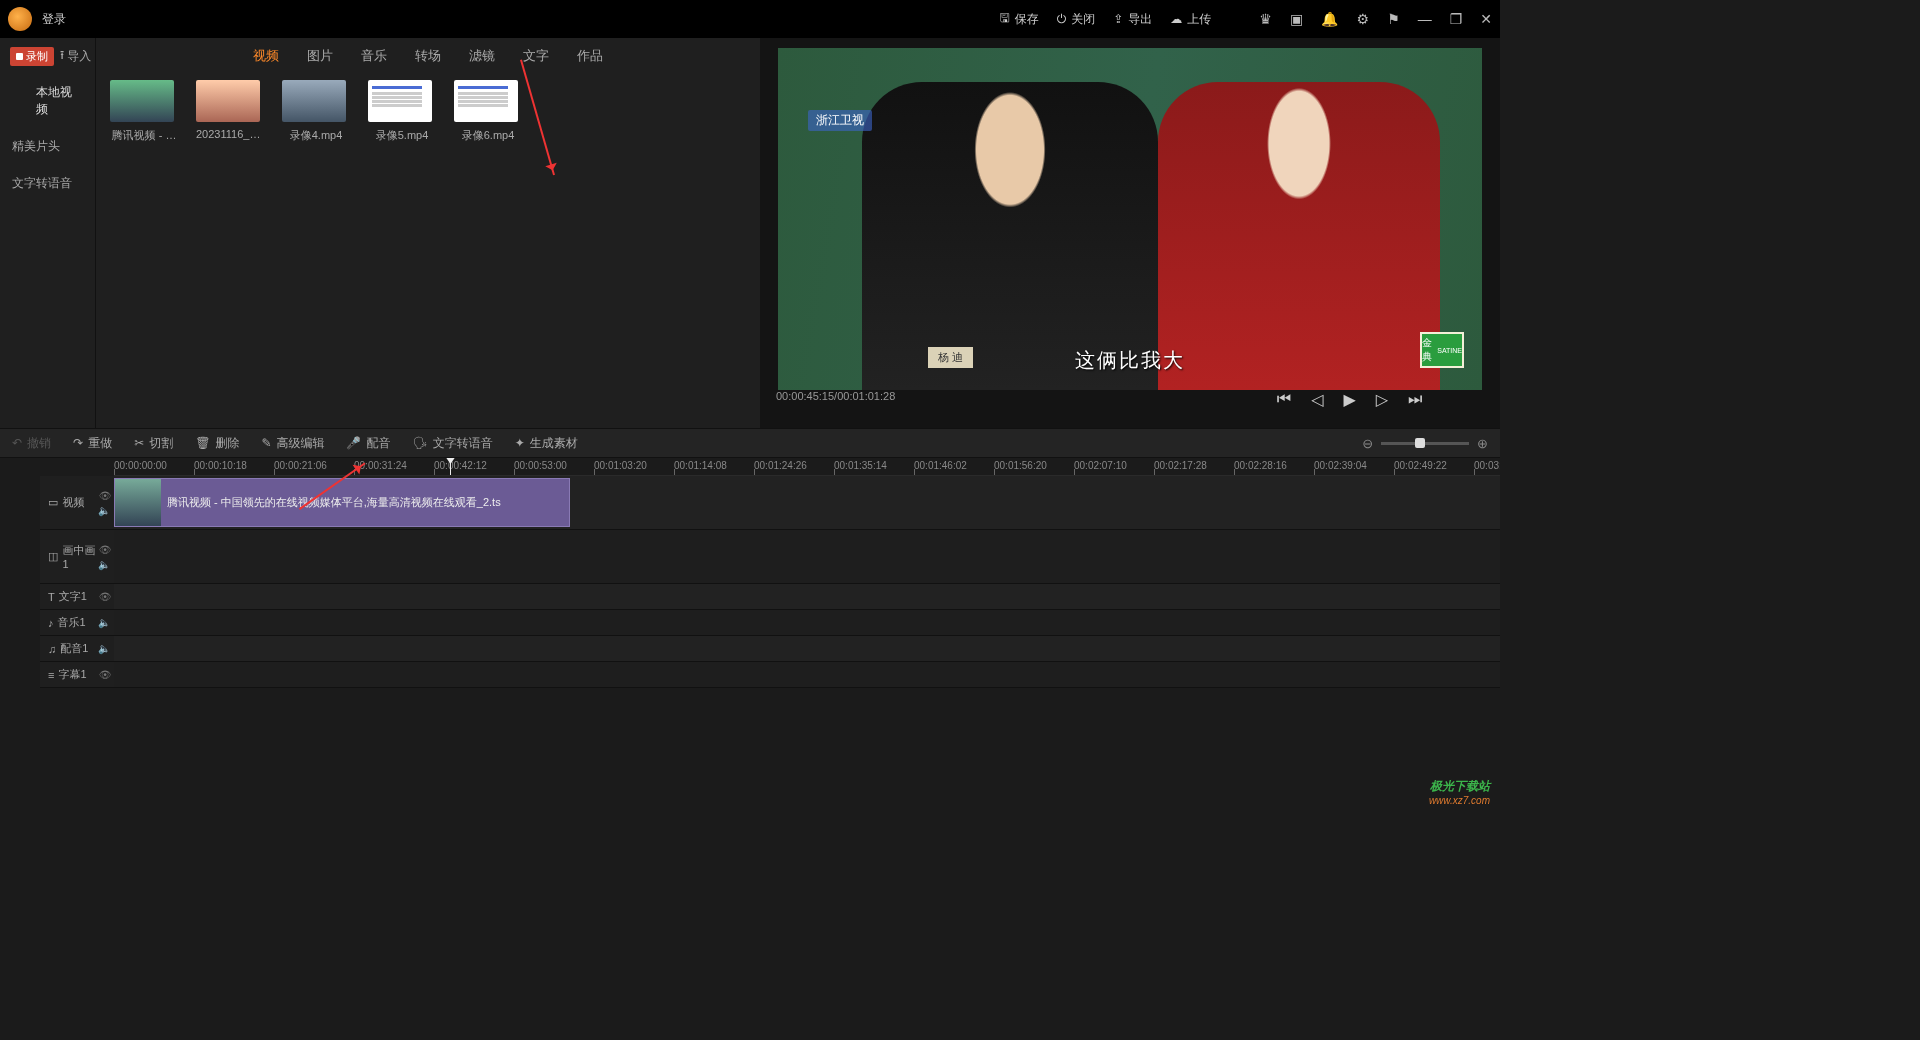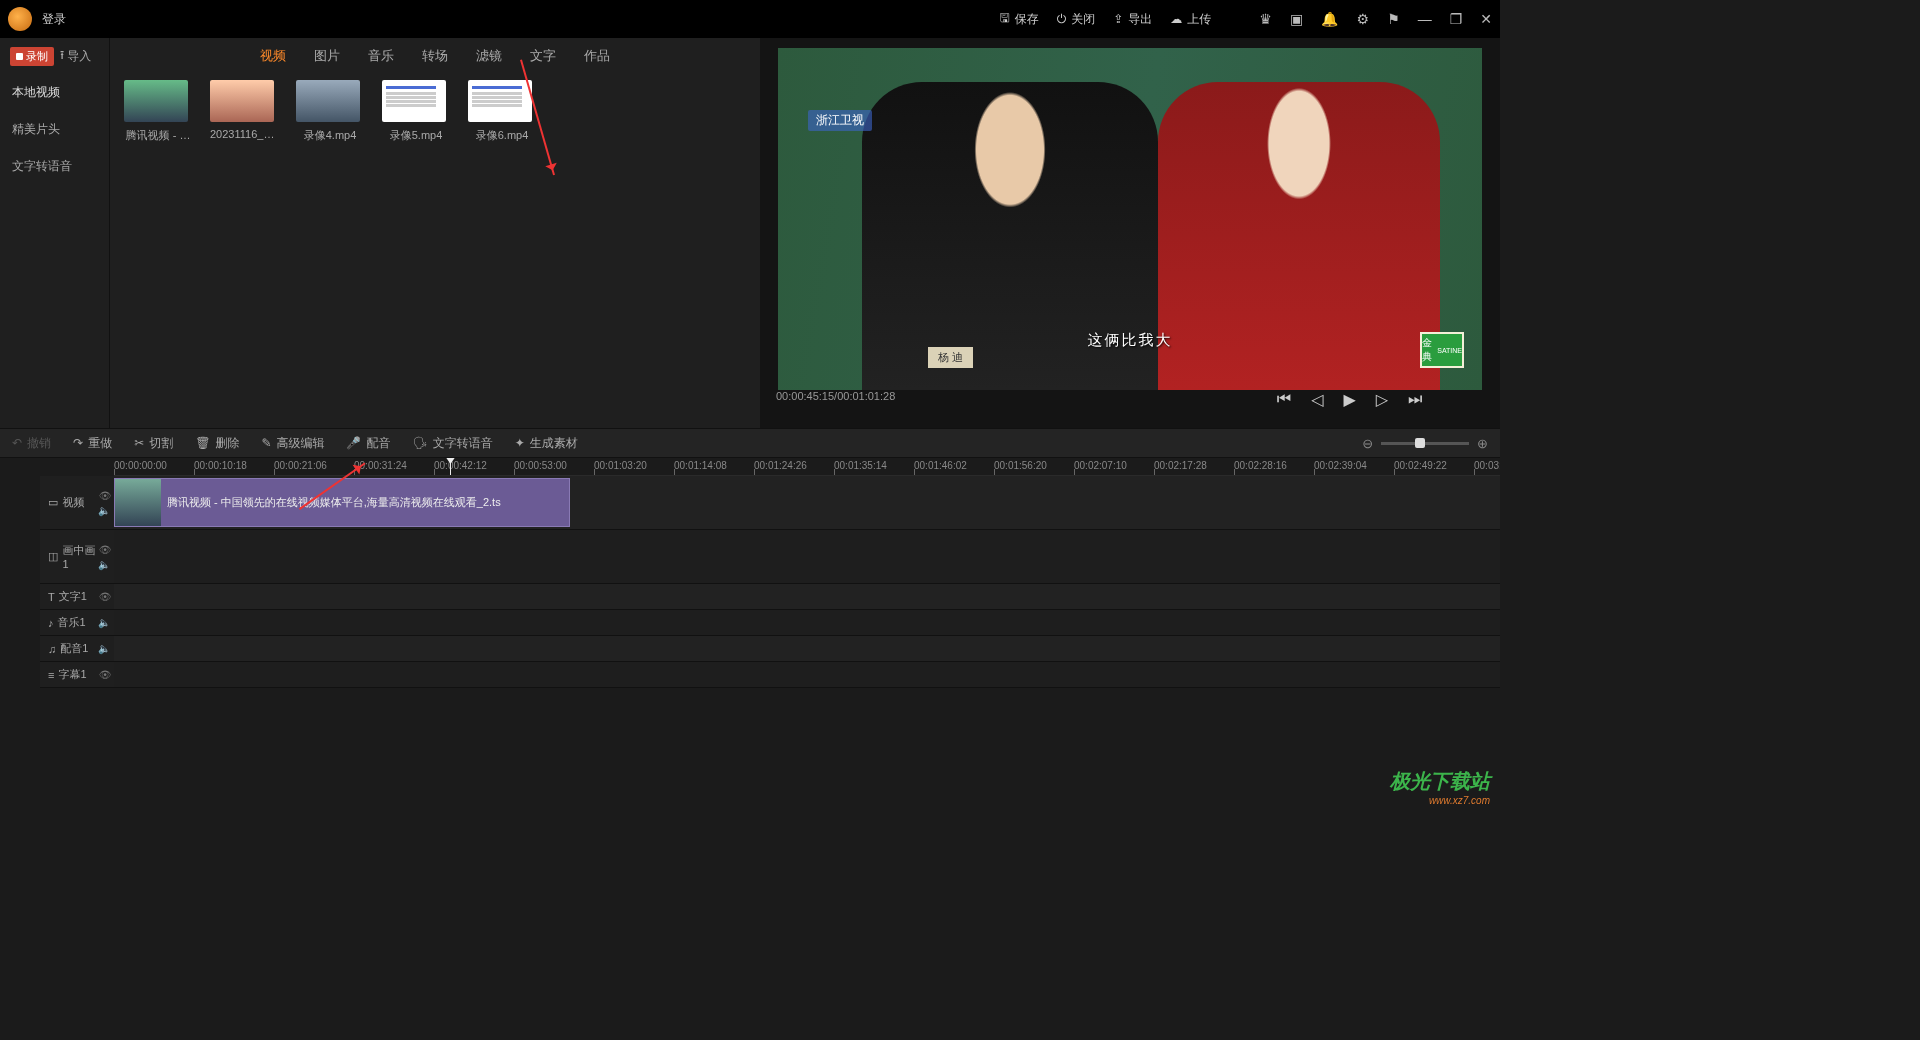--- a/index.html
+++ b/index.html
@@ -9,47 +9,47 @@
 .titlebar { height:38px; background:#000000; display:flex; align-items:center; padding:0 8px; justify-content:space-between; }
 .tb-left { display:flex; align-items:center; gap:10px; }
 .logo { width:24px; height:24px; border-radius:50%; background:radial-gradient(circle at 40% 40%,#ffb14a,#c66a10); box-shadow:0 0 2px #000; }
 .tb-right { display:flex; align-items:center; gap:18px; }
 .tb-right .ico { color:#bbb; font-size:14px; cursor:pointer; }
 .tb-btn { display:flex; align-items:center; gap:5px; color:#ccc; font-size:12px; cursor:pointer; }
 
 
 
 .main { display:flex; height:390px; }
-.leftcol { width:110px; background:#1f1f1f; border-right:1px solid #111; }
+.leftcol { width:96px; background:#1f1f1f; border-right:1px solid #111; }
 .lc-top { height:36px; display:flex; align-items:center; gap:6px; padding-left:10px; }
 .rec-btn { background:#c43; color:#fff; font-size:11px; padding:2px 6px; border-radius:2px; display:flex; align-items:center; gap:3px;}
 .rec-btn .dot{width:7px;height:7px;background:#fff;border-radius:1px;}
 .imp-btn { color:#aaa; display:flex; align-items:center; gap:3px; font-size:12px;}
 .lc-item { padding:10px 12px; color:#aaa; font-size:12px; cursor:pointer; }
-.lc-item.active { color:#ddd; }
+.lc-item.active { color:#ddd;margin-left:24px; }
 
 .mediazone { flex:1; background:#1f1f1f; display:flex; flex-direction:column; min-width:0; }
 .tabs { height:36px; display:flex; align-items:center; justify-content:center; gap:28px; font-size:13px; }
 .tabs .tab { color:#aaa; cursor:pointer; }
 .tabs .tab.active { color:#ff8a2a; }
 .thumbs { display:flex; gap:18px; padding:6px 14px; }
 .thumb { width:68px; text-align:center; }
 .thumb .pic { width:64px; height:42px; background:#3a506b; border-radius:2px; position:relative; overflow:hidden;}
 .thumb .pic.p1 { background:linear-gradient(#6b8,#345); }
 .thumb .pic.p2 { background:linear-gradient(#fca,#a65); }
 .thumb .pic.p3 { background:linear-gradient(#9ab,#456); }
 .thumb .pic.doc { background:#fff; }
 .thumb .pic.doc::before{content:"";position:absolute;top:6px;left:4px;right:10px;height:3px;background:#4a6cd4;box-shadow:0 6px 0 #ccc,0 10px 0 #ccc,0 14px 0 #ccc,0 18px 0 #ccc;}
 .thumb .cap { color:#aaa; font-size:11px; margin-top:6px; white-space:nowrap; overflow:hidden; text-overflow:ellipsis; }
 
 .preview { width:740px; background:#141414; display:flex; flex-direction:column; position:relative; }
 .pvimg { margin:10px 18px 0 18px; flex:1; background:linear-gradient(100deg,#2d5a3d 0%,#31624a 50%,#2d5a3d 100%); position:relative; overflow:hidden; }
 .pvimg .wm { position:absolute; top:14px; left:30px; color:#fff; font-size:12px; background:rgba(60,100,200,.6); padding:2px 8px; border-radius:2px;margin-top:48px;}
 .pvimg .badge { position:absolute; bottom:22px; right:18px; width:44px; height:36px; background:#2a9d3e; color:#fff; font-size:10px; display:flex; flex-direction:row; align-items:center; justify-content:center; border:2px solid #f4f0d8;}
-.pvimg .subt { position:absolute; bottom:40px; left:50%; transform:translateX(-50%); color:#fff; font-size:15px; text-shadow:1px 1px 2px #000; letter-spacing:2px;}
+.pvimg .subt { position:absolute; bottom:16px; left:50%; transform:translateX(-50%); color:#fff; font-size:20px; text-shadow:1px 1px 2px #000; letter-spacing:2px;}
 .pvimg .nametag { position:absolute; bottom:22px; left:150px; background:rgba(240,230,200,.9); color:#333; font-size:11px; padding:3px 10px;}
 .pvimg .person1{position:absolute;left:12%;bottom:0;width:42%;height:90%;background:radial-gradient(ellipse at 50% 22%,#e8c9a8 0%,#e8c9a8 16%,transparent 17%),linear-gradient(#111,#222);border-radius:60px 60px 0 0;}
 .pvimg .person2{position:absolute;right:6%;bottom:0;width:40%;height:90%;background:radial-gradient(ellipse at 50% 20%,#f0d5bc 0%,#f0d5bc 15%,transparent 16%),linear-gradient(#8b1a1a,#b22222);border-radius:60px 60px 0 0;}
 .pvctrl { height:38px; display:flex; padding:0 16px; color:#999; font-size:11px; }
 .pvctrl .btns { margin-left:auto; margin-right:auto; display:flex; gap:20px; font-size:16px; color:#ccc; transform:translateX(160px);}
 .pvctrl .btns span{cursor:pointer;}
 
 
 .toolbar { height:30px; background:#242424; display:flex; align-items:center; padding:0 12px; gap:22px; border-top:1px solid #111; border-bottom:1px solid #111;}
 .toolbar .tbtn { display:flex; align-items:center; gap:5px; color:#aaa; font-size:12px; cursor:pointer;}
@@ -75,21 +75,21 @@
 .clip .cthumb{width:46px;height:100%;background:linear-gradient(#7a9,#345);}
 .clip .ctext{color:#eee;font-size:11px;padding-left:6px;white-space:nowrap;}
 .playhead { position:absolute; top:0; bottom:-340px; left:336px; width:1px; background:#eee; z-index:5;}
 .playhead::before{content:"";position:absolute;top:-2px;left:-5px;width:11px;height:8px;background:#eee;clip-path:polygon(0 0,100% 0,50% 100%);}
 
 
 .arrow { position:absolute; width:2px; background:#e33; transform-origin:top left; z-index:20;}
 .arrow::after{content:"";position:absolute;bottom:-1px;left:-5px;border:6px solid transparent;border-top-color:#e33;}
 
 .watermark{position:absolute;right:10px;bottom:6px;font-size:12px;color:#3cb44b;font-style:italic;display:flex;flex-direction:column;align-items:flex-end;z-index:30;}
-.watermark .w1{font-size:20px;font-weight:bold;}
+.watermark .w1{font-size:12px;font-weight:bold;}
 .watermark .w2{color:#e07b2f;font-size:10px;}
 </style>
 </head>
 <body>
 
 <div class="titlebar">
   <div class="tb-left">
     <div class="logo"></div>
     <span>登录</span>
   </div>

